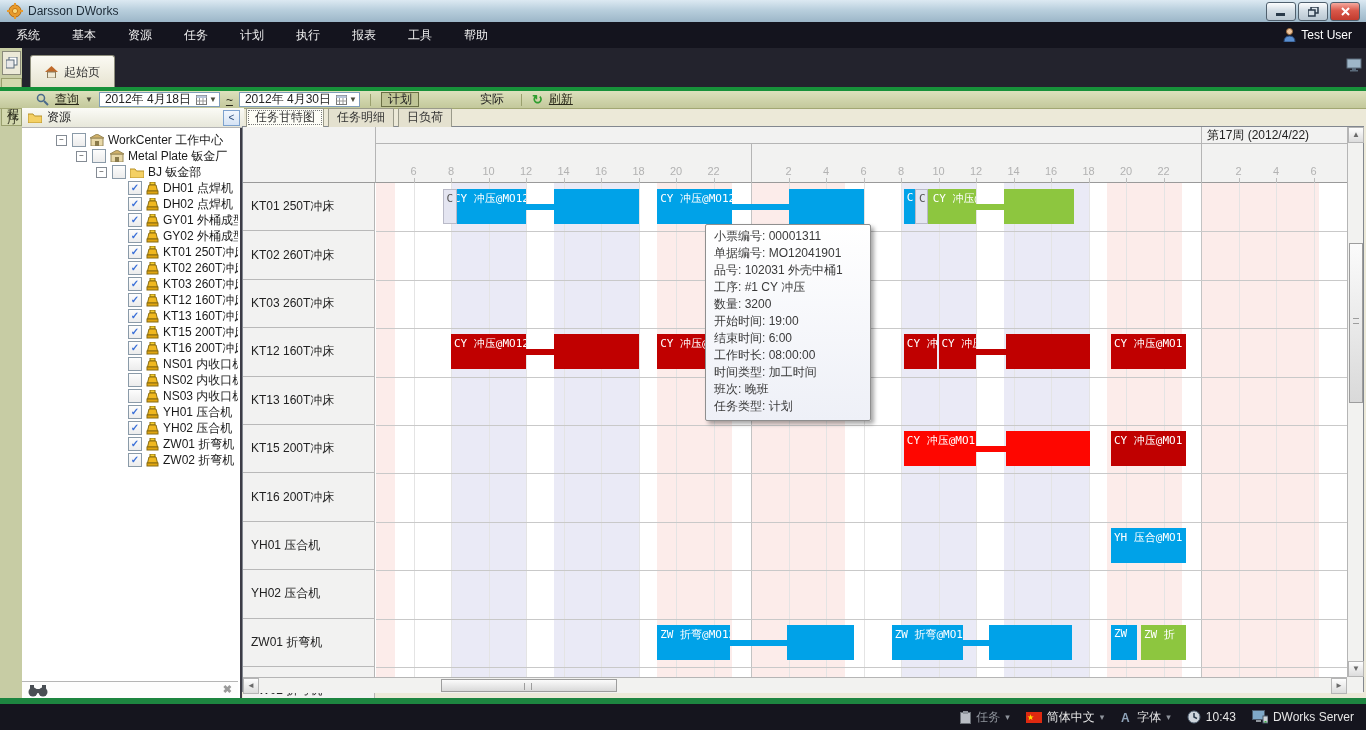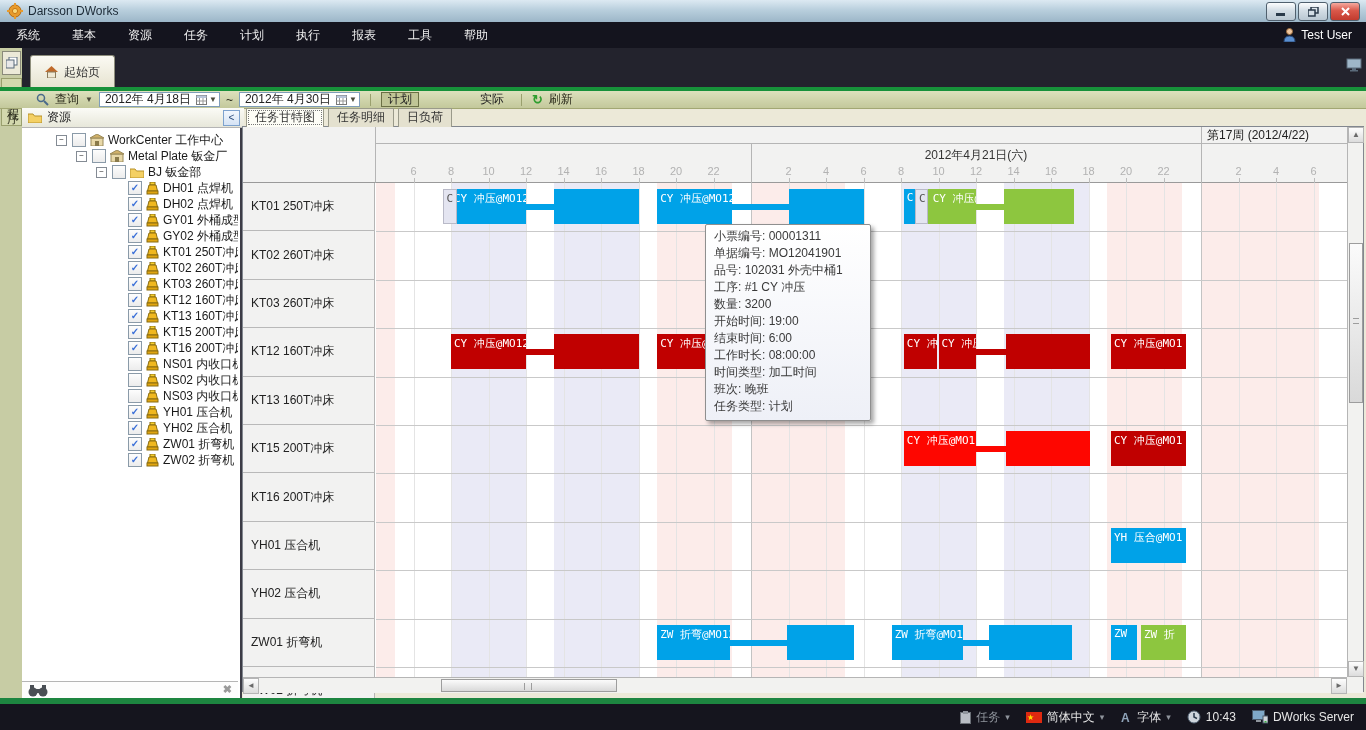--- a/index.html
+++ b/index.html
@@ -21,21 +21,21 @@
   #tabbar{left:22px;top:48px;width:1344px;height:39px;background:#23232d;}
   #tab-home{left:8px;top:7px;height:32px;padding:0 14px;background:linear-gradient(#fbfaf3,#e6e3d0);
     border:1px solid #8e8e7c;border-bottom:none;border-radius:3px 3px 0 0;display:flex;align-items:center;gap:6px;color:#333;}
   #tab-active{left:95px;top:4px;height:35px;padding:0 12px;background:linear-gradient(#35ad5c,#17913a 45%,#0f7c2f);
     border:1px solid #0c5e24;border-bottom:none;border-radius:3px 3px 0 0;display:flex;align-items:center;gap:8px;color:#fff;}
   #tab-close{width:12px;height:12px;background:#c81e1e;border-radius:2px;color:#fff;font-size:9px;line-height:12px;text-align:center;font-weight:bold;}
   #green-strip-top{left:0;top:87px;width:1366px;height:4px;background:#17913a;}
   #tabbar-right-icon{right:4px;top:10px;}
   #toolbar-bg{left:0px;top:91px;width:1366px;height:17px;background:linear-gradient(#dde1bd,#c3c89b);border-bottom:1px solid #a2a773;}
   #toolbar-row{left:22px;top:91px;width:1344px;height:17px;display:flex;align-items:center;gap:6px;padding-left:14px;}
-  .tb-text{color:#2a2a1a;}
+  .tb-text{color:#2a2a1a;text-decoration:underline;}
   .dateinput{height:13px;background:#fff;border:1px solid #7f9db9;display:flex;align-items:center;
     padding:0 2px 0 5px;gap:4px;width:112px;justify-content:space-between;}
   .tb-btn{border:1px solid #6b7045;padding:0 6px;height:13px;line-height:12px;background:#c0c596;}
   .tb-btn.flat{border-color:transparent;background:transparent;margin-left:48px;}
   .sep{width:1px;height:12px;background:#9aa06e;margin:0 4px;}
   .dd-arrow{font-size:8px;color:#4a4a3a;}
   
   #leftstrip{left:0;top:48px;width:22px;height:650px;background:#c7cca4;border-right:1px solid #9aa06e;}
   #strip-iconbox{left:2px;top:3px;width:17px;height:22px;background:#ece9d8;border:1px solid #8a8a7a;
      display:flex;align-items:center;justify-content:center;}
@@ -479,21 +479,20 @@
   </div>
 </div>
 
 <div id="ptabs"></div>
 
 <div class="abs" id="gantt">
     <div class="hdr-bg" style="position: absolute; left: 0px; top: 0px; width: 133px; height: 56px; border-right: 1px solid rgb(181, 181, 181); border-bottom: 1px solid rgb(154, 154, 154); box-sizing: border-box;"></div>
     <div class="hdr-bg" style="position: absolute; left: 133px; top: 0px; width: 971px; height: 56px; border-bottom: 1px solid rgb(154, 154, 154); box-sizing: border-box;"></div>
     <div style="position: absolute; left: 133px; top: 0px; width: 825px; height: 17px; border-bottom: 1px solid rgb(181, 181, 181); box-sizing: border-box;"></div>
     <div style="position: absolute; left: 958px; top: 0px; width: 146px; height: 17px; border-bottom: 1px solid rgb(181, 181, 181); border-left: 1px solid rgb(181, 181, 181); box-sizing: border-box; padding-left: 5px; line-height: 16px; color: rgb(34, 34, 34);">第17周 (2012/4/22)</div>
-    <div style="position: absolute; left: 508px; top: 17px; width: 450px; height: 21px; text-align: center; line-height: 22px; color: rgb(51, 51, 51);">2012年4月21日(六)</div>
     <div style="position: absolute; left: 508px; top: 17px; width: 1px; height: 39px; background: rgb(181, 181, 181);"></div>
     <div style="position: absolute; left: 958px; top: 17px; width: 1px; height: 39px; background: rgb(181, 181, 181);"></div>
     <div class="tick-label" style="left: 170.5px; top: 38px;">6</div>
     <div class="tickmark" style="left: 170.5px; top: 51px;"></div>
     <div class="tick-label" style="left: 208px; top: 38px;">8</div>
     <div class="tickmark" style="left: 208px; top: 51px;"></div>
     <div class="tick-label" style="left: 245.5px; top: 38px;">10</div>
     <div class="tickmark" style="left: 245.5px; top: 51px;"></div>
     <div class="tick-label" style="left: 283px; top: 38px;">12</div>
     <div class="tickmark" style="left: 283px; top: 51px;"></div>

